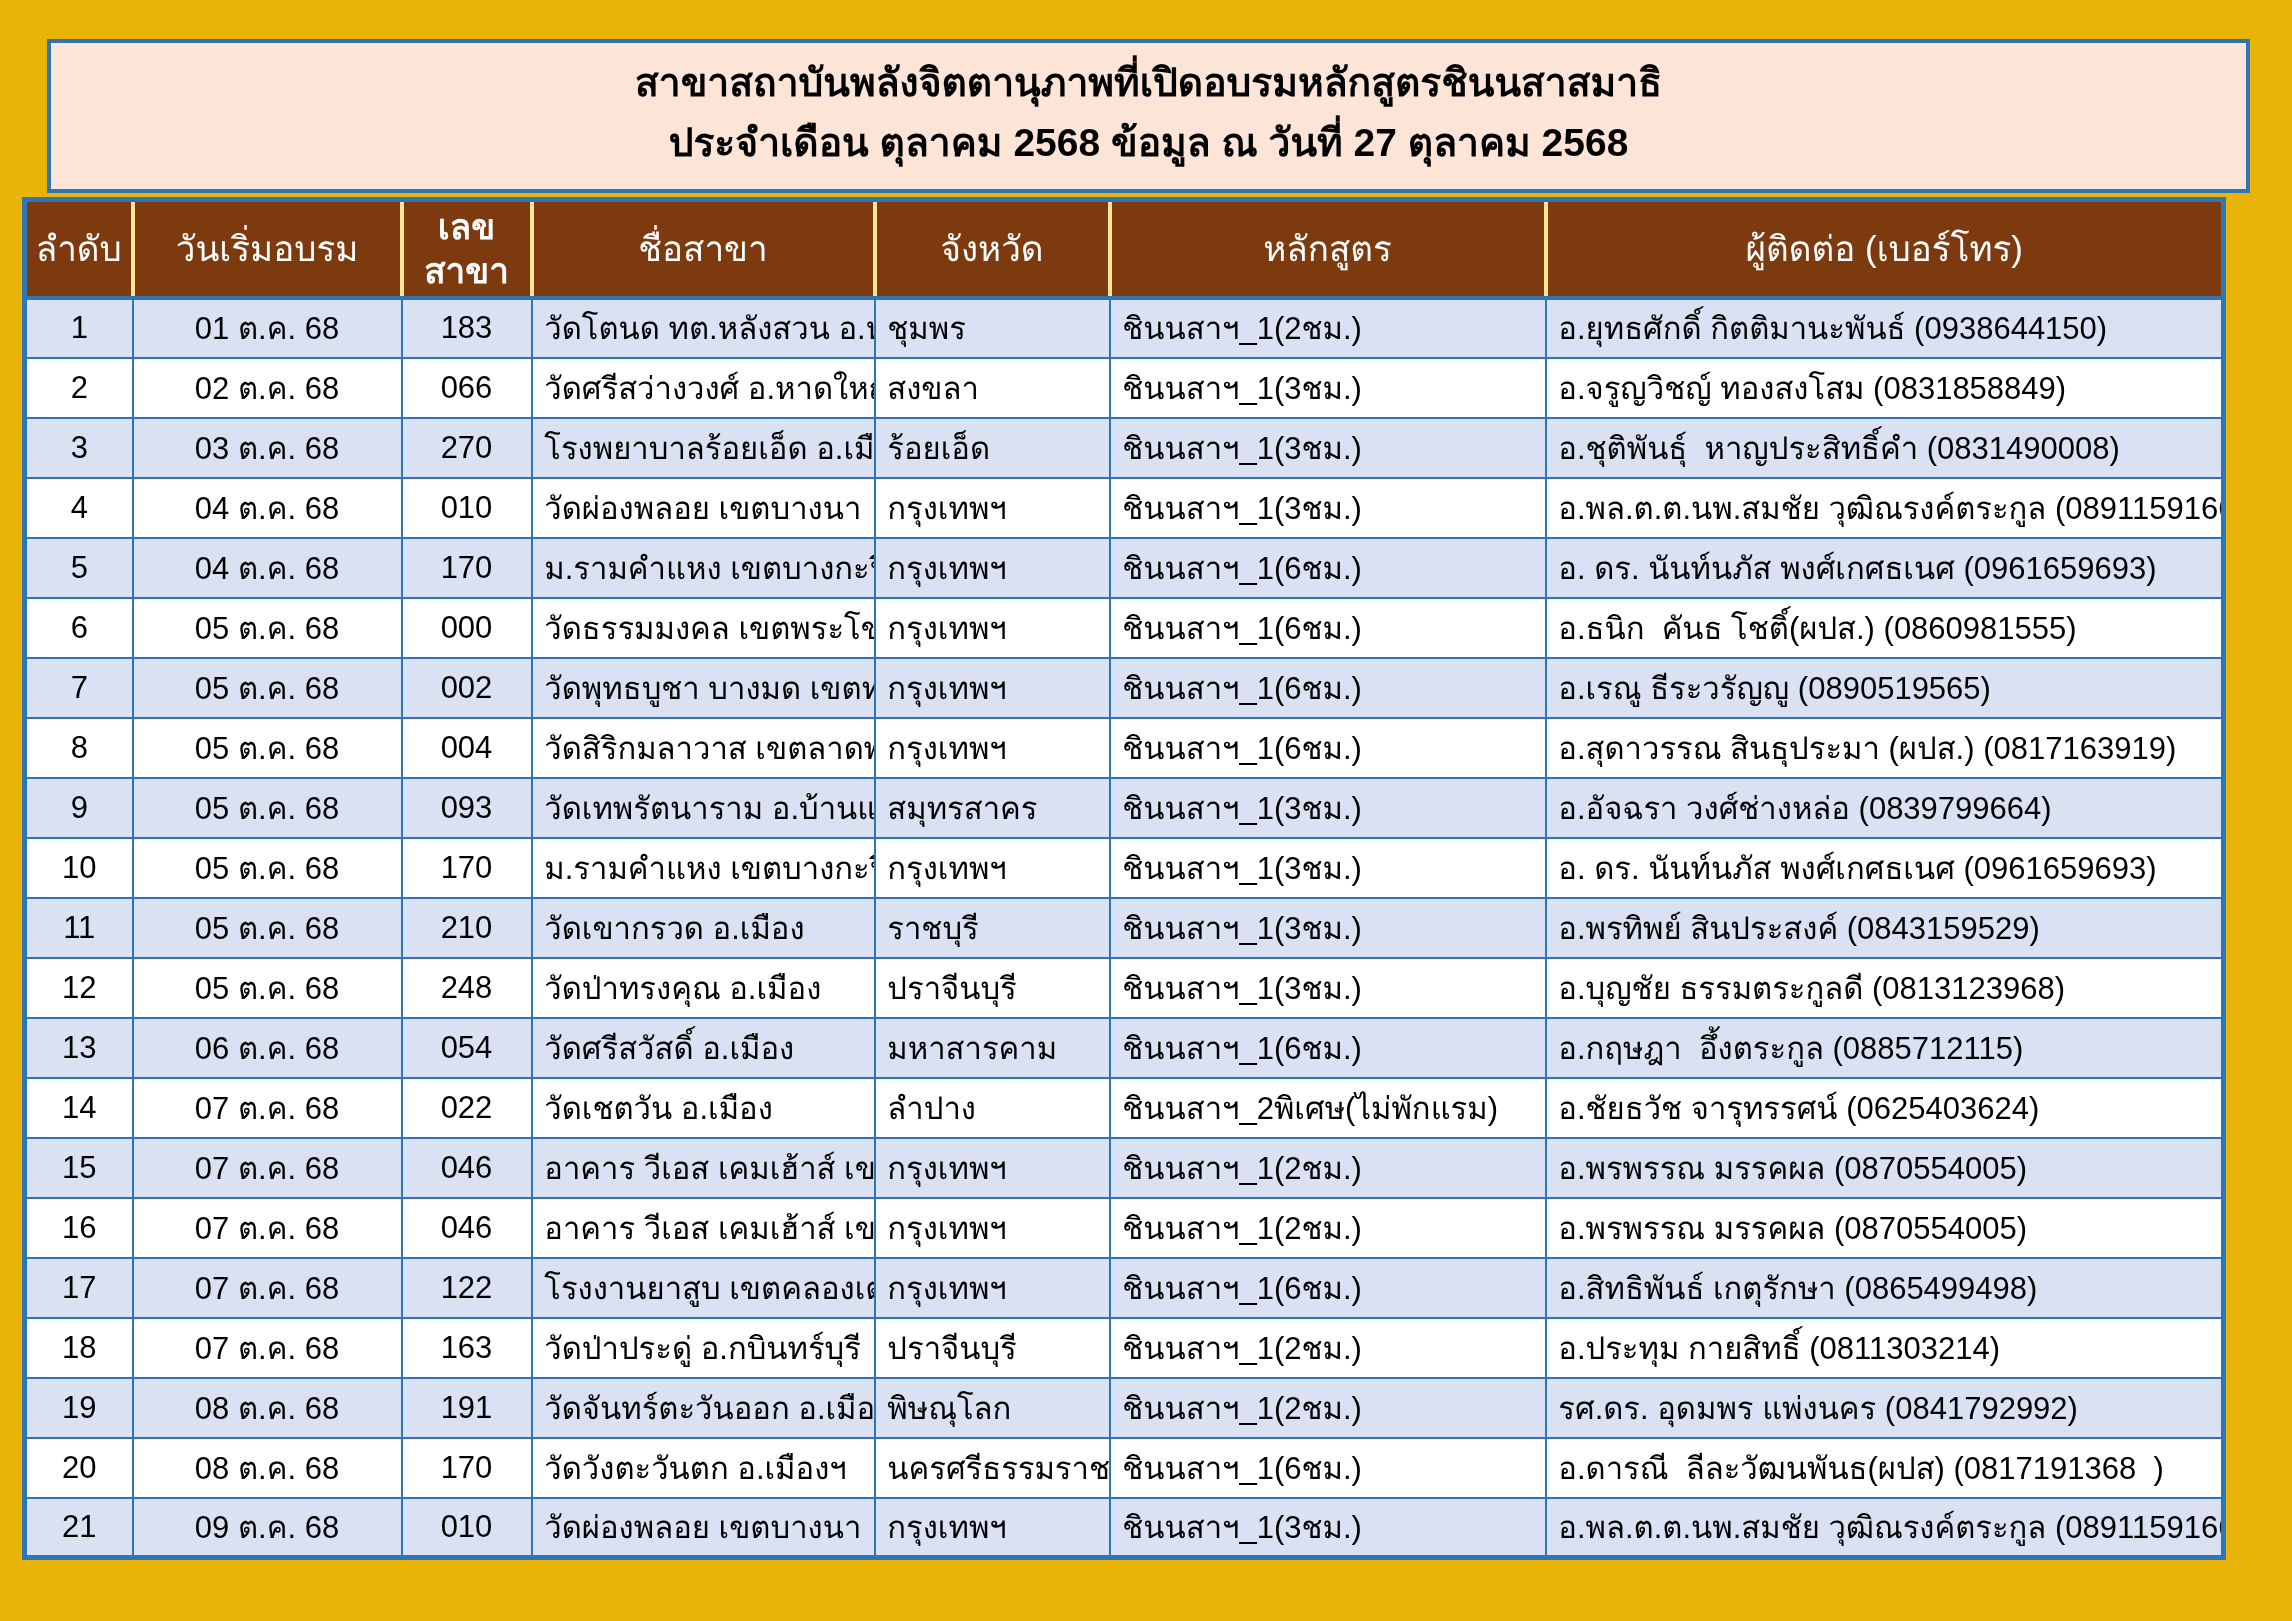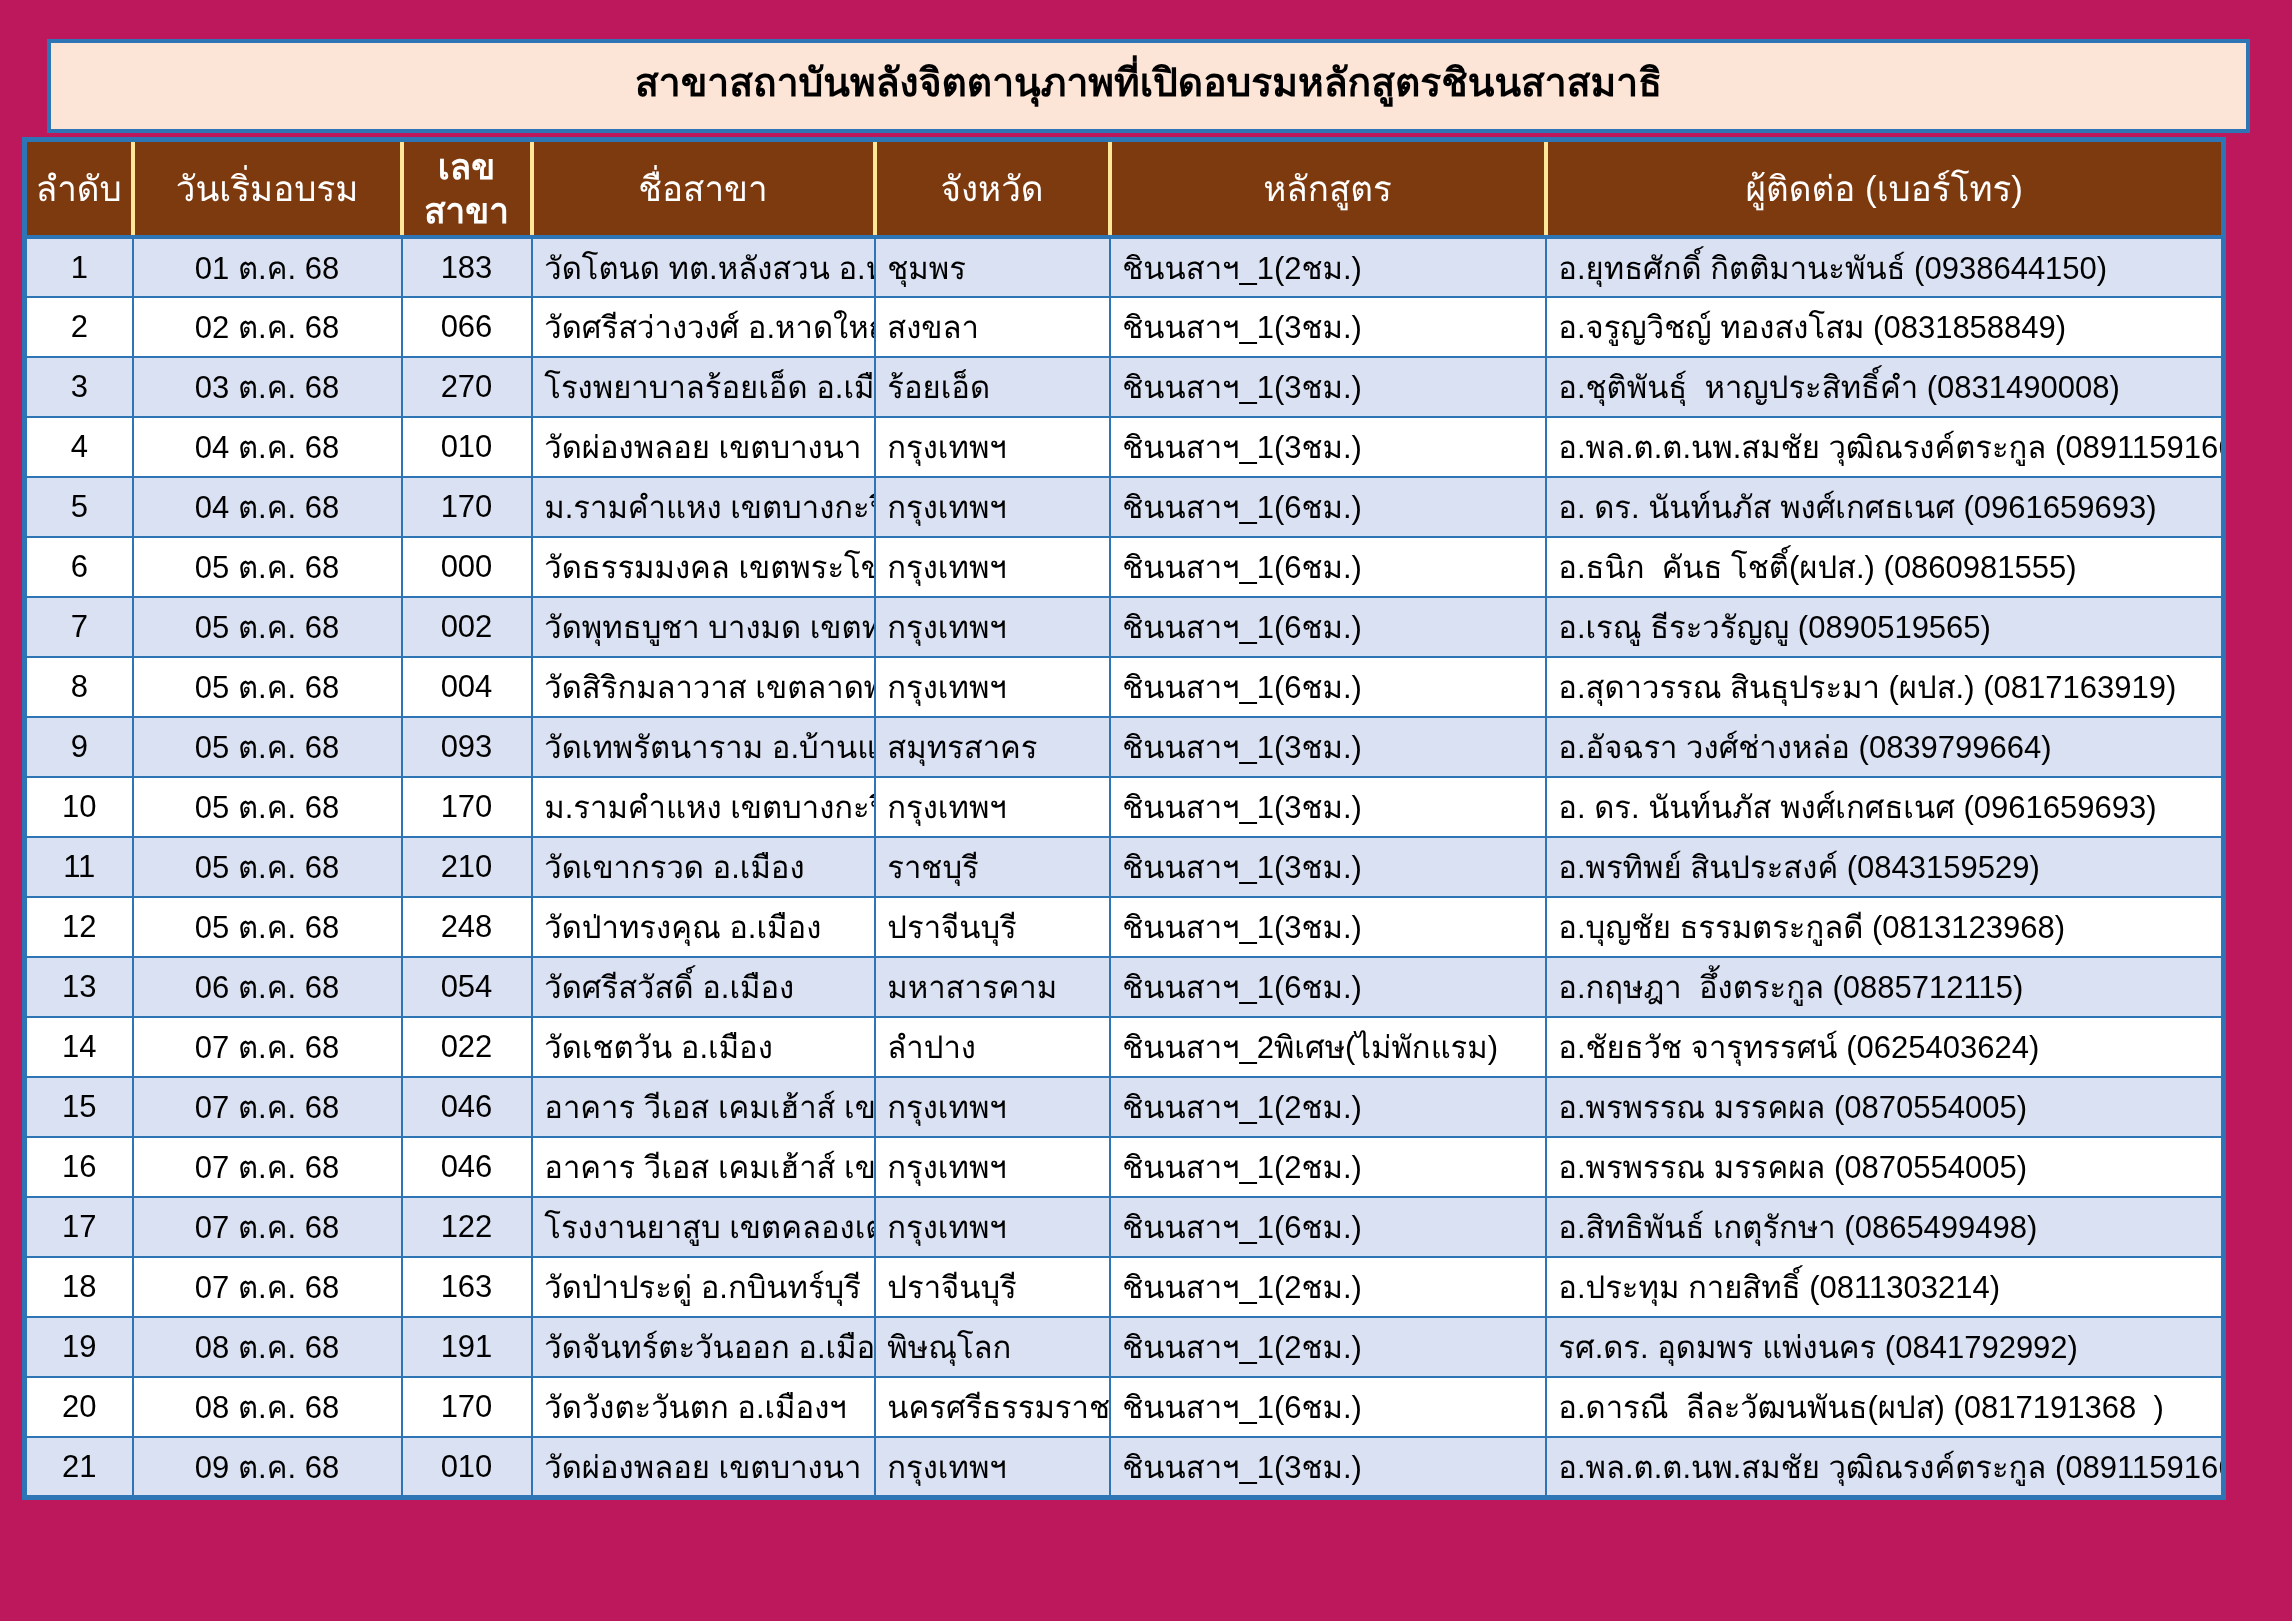--- a/index.html
+++ b/index.html
@@ -1,21 +1,21 @@
 <!DOCTYPE html>
 <html lang="th"><head>
 <meta charset="utf-8">
 <style>
   html, body { margin: 0; padding: 0; }
   body { background: #ffffff; font-family: "Liberation Sans", "DejaVu Sans", sans-serif; }
   .page {
     position: relative;
     width: 2293px;
     height: 1621px;
-    background: #be185d;
+    background: #eab308;
     overflow: hidden;
   }
   .title-box {
     margin: 39px 43px 3.9px 47px;
     border: 4.9px solid #2E75B6;
     background: #FCE4D6;
     text-align: center;
     padding: 9.8px 0 15.7px 0;
   }
   .title-line {
@@ -69,20 +69,21 @@
   td.c0, td.c1, td.c2 { text-align: center; }
   td.c3, td.c4, td.c5, td.c6 { text-align: left; padding-left: 11.8px; }
 </style>
 </head>
 <body>
 
 <div class="page">
 
   <div class="title-box">
     <div class="title-line">สาขาสถาบันพลังจิตตานุภาพที่เปิดอบรมหลักสูตรชินนสาสมาธิ</div>
+    <div class="title-line">ประจำเดือน ตุลาคม 2568 ข้อมูล ณ วันที่ 27 ตุลาคม 2568</div>
   </div>
 
   <table class="branches">
     <colgroup>
       <col class="c0">
         <col class="c1">
         <col class="c2">
         <col class="c3">
         <col class="c4">
         <col class="c5">

